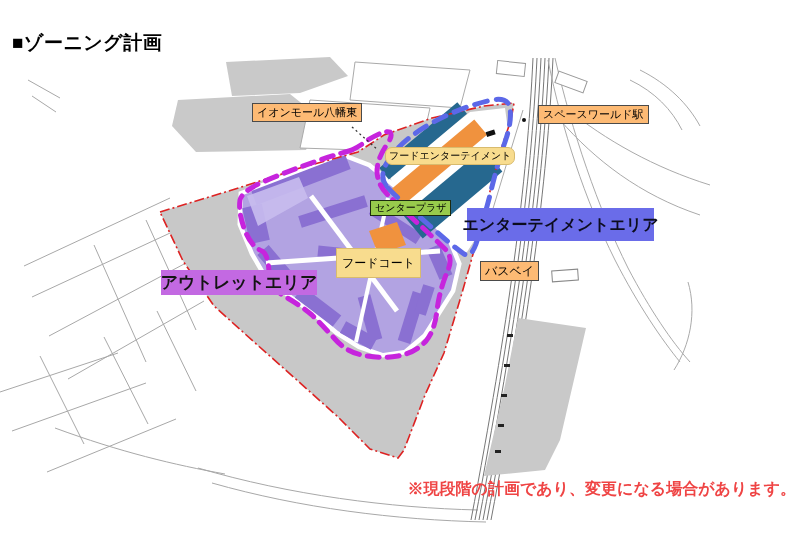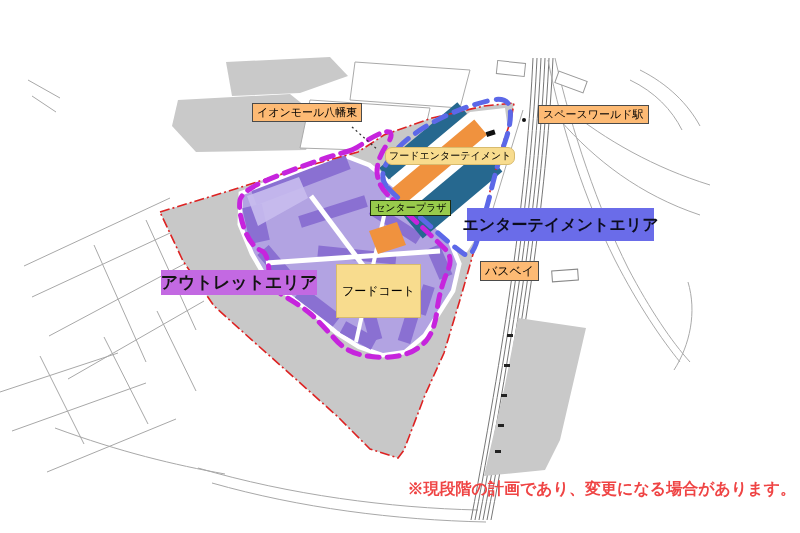--- a/index.html
+++ b/index.html
@@ -129,24 +129,25 @@
 
     <path d="M160,212 L232,190 L300,168 L358,152 L384,135 L432,118 L484,106 L514,103 L511,120 L503,143 L494,176 L481,226 L462,293 L444,353 L425,395 L404,450 L398,458 L370,449 L338,417 L298,381 L254,342 L214,306 L183,261 Z" fill="none" stroke="#dd2222" stroke-width="1.6" stroke-dasharray="10 3 2 3"></path>
 
     <path d="M386,186 Q378,174 390,158 Q402,140 430,124 Q460,107 492,100 Q508,97 510,108 Q512,122 505,142 Q497,165 490,195 Q483,222 476,244 Q471,258 464,254 Q450,244 430,226 Q410,208 396,196 Z" fill="none" stroke="#5c68e8" stroke-width="5" stroke-dasharray="13 9" stroke-linecap="round"></path>
 
     <path d="M352,150 Q310,162 265,181 Q242,191 240,200 Q238,214 246,233 Q252,247 262,251 Q268,254 269,272 Q270,288 284,296 Q300,305 312,315 Q322,325 334,338 Q346,352 362,355 Q380,359 398,356 Q415,353 426,341 Q435,330 437,310 Q440,288 448,270 Q453,258 446,250 Q432,236 412,218 Q396,203 387,194 Q378,185 377,172 Q377,158 388,143 Q393,135 390,132 Q384,130 368,140 Q360,146 352,150 Z" fill="none" stroke="#c624dd" stroke-width="5" stroke-dasharray="12 8" stroke-linecap="round"></path>
 
     <path d="M352,127 L378,150" stroke="#333" stroke-width="1.3" stroke-dasharray="2 3" fill="none"></path>
   </svg>
 
+  <div class="page-title">■ゾーニング計画</div>
 
   <div class="lbl box" style="left:252px;top:103px;">イオンモール八幡東</div>
   <div class="lbl box" style="left:538px;top:105px;">スペースワールド駅</div>
   <div class="lbl yellow" style="left:385px;top:147px;border-radius:7px;">フードエンターテイメント</div>
   <div class="lbl green" style="left:370px;top:200px;">センタープラザ</div>
   <div class="lbl zone-ent" style="left:467px;top:192px;width:187px;height:33px;">エンターテイメントエリア</div>
-  <div class="lbl yellow" style="left:336px;top:264px;font-size:12px;padding:20px 5px;">フードコート</div>
+  <div class="lbl yellow" style="left:336px;top:248px;font-size:12px;padding:8px 5px;">フードコート</div>
   <div class="lbl box" style="left:480px;top:261px;font-size:12px;">バスベイ</div>
   <div class="lbl zone-out" style="left:161px;top:270px;width:156px;height:25px;">アウトレットエリア</div>
 
   <div class="footnote">※現段階の計画であり、変更になる場合があります。</div>
 </div>
 
 </body></html>

